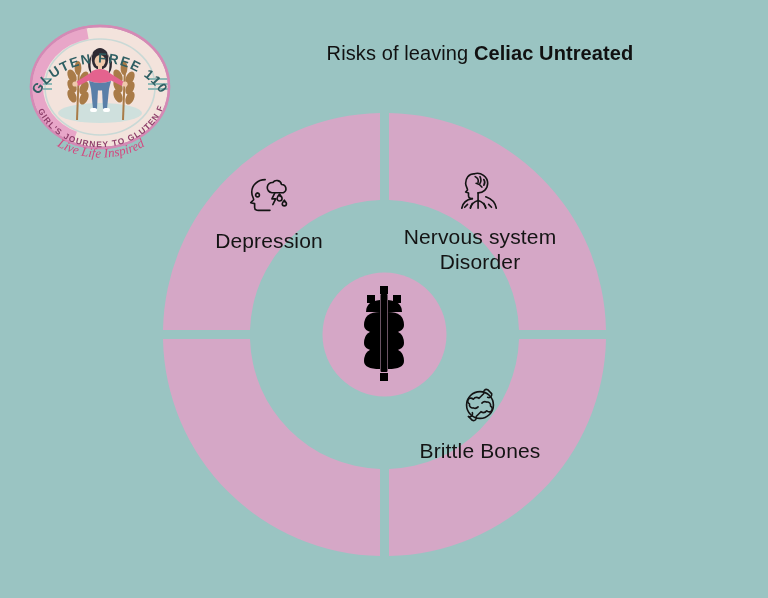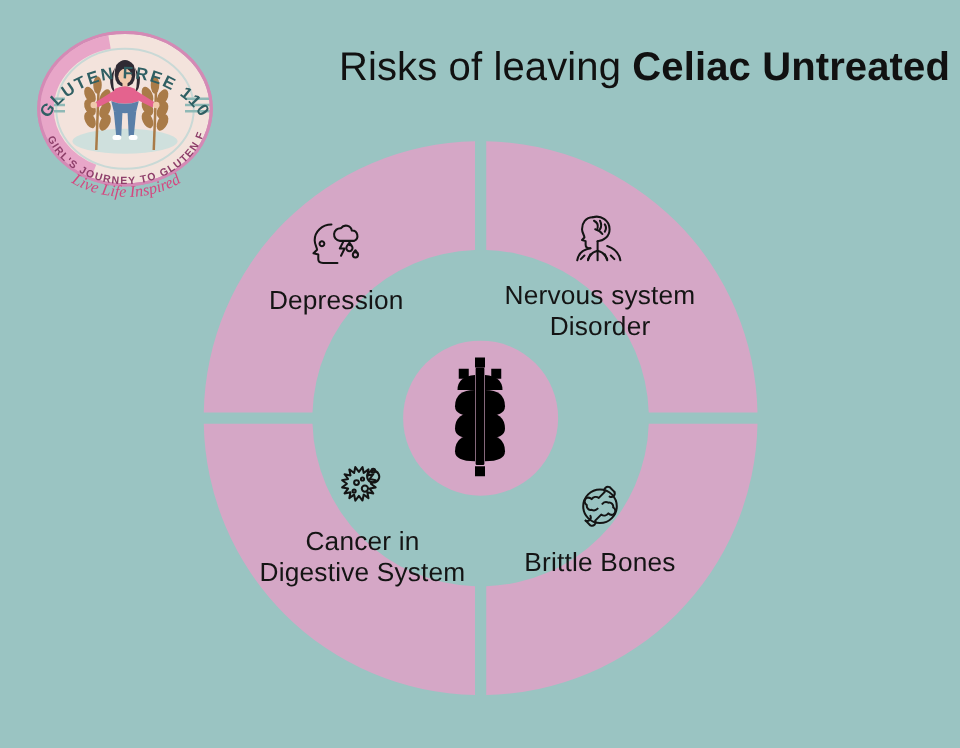--- a/index.html
+++ b/index.html
@@ -30,23 +30,23 @@
     height: 148px;
   }
   #logo svg { display: block; width: 172px; height: 148px; }
 
   
   #title {
     position: absolute;
     left: 200px;
     top: 36px;
     width: 560px;
-    text-align: right;
+    text-align: center;
     color: #111111;
-    font-size: 32px;
+    font-size: 20px;
     line-height: 34px;
     letter-spacing: .1px;
     white-space: nowrap;
   }
   #title .t-light { font-weight: 400; }
   #title .t-bold  { font-weight: 700; }
 
   
   #donut {
     position: absolute;
@@ -251,35 +251,20 @@
         <path d="M16 32 C10 33 6 36 5 42 M30 30 C36 32 40 36 41 42"></path>
         <path d="M22 34 C18 35 15 38 14 42 M22 34 C26 35 29 38 30 42"></path>
         <path d="M22 34 l0 8"></path>
         <path d="M11 38 l-3 3 M16 37 l-2 4 M28 37 l2 4 M33 38 l3 3"></path>
       </svg>
     </span>
     <span class="q-label">Nervous system
 Disorder</span>
   </div>
 
-  <div class="quad" id="quad-bl">
-    <span class="q-icon">
-      <svg viewBox="0 0 48 48" fill="none" stroke="#141414" stroke-width="1.7" stroke-linecap="round" stroke-linejoin="round" xmlns="http://www.w3.org/2000/svg">
-        <path d="M21 13 l3 -4 l1 5 l4 -3 l-1 5 l5 -1 l-3 4 l5 1 l-4 3 l4 3 l-5 1 l3 4 l-5 -1 l1 5 l-4 -3 l-1 5 l-3 -4 l-3 4 l-1 -5 l-4 3 l1 -5 l-5 1 l3 -4 l-5 -1 l4 -3 l-4 -3 l5 -1 l-3 -4 l5 1 l-1 -5 l4 3 l1 -5 Z"></path>
-        <circle cx="19" cy="22" r="2"></circle>
-        <circle cx="26" cy="27" r="2.6"></circle>
-        <circle cx="24" cy="19" r="1.3"></circle>
-        <circle cx="17" cy="29" r="1.3"></circle>
-        <path d="M33 12 a5 5 0 1 1 -.1 0"></path>
-        <circle cx="33" cy="12" r="1.6"></circle>
-      </svg>
-    </span>
-    <span class="q-label">Cancer in
-Digestive System</span>
-  </div>
 
   <div class="quad" id="quad-br">
     <span class="q-icon">
       <svg viewBox="0 0 48 48" fill="none" stroke="#141414" stroke-width="1.7" stroke-linecap="round" stroke-linejoin="round" xmlns="http://www.w3.org/2000/svg">
         <circle cx="24" cy="24" r="14"></circle>
         <path d="M36 12 l-4 -4 a3 3 0 0 0 -4 4 l-5 5 a4.5 4.5 0 0 0 -6 1 a4 4 0 0 0 -4 -1 a3.4 3.4 0 0 0 0 6 a3.4 3.4 0 0 0 4 4 a4.3 4.3 0 0 0 5 -1"></path>
         <path d="M36 12 a3 3 0 0 1 -4 4"></path>
         <path d="M12 36 l4 4 a3 3 0 0 0 4 -4 l5 -5 a4.5 4.5 0 0 0 6 -1 a4 4 0 0 0 4 1 a3.4 3.4 0 0 0 0 -6 a3.4 3.4 0 0 0 -4 -4 a4.3 4.3 0 0 0 -5 1"></path>
         <path d="M12 36 a3 3 0 0 0 4 -4"></path>
       </svg>

